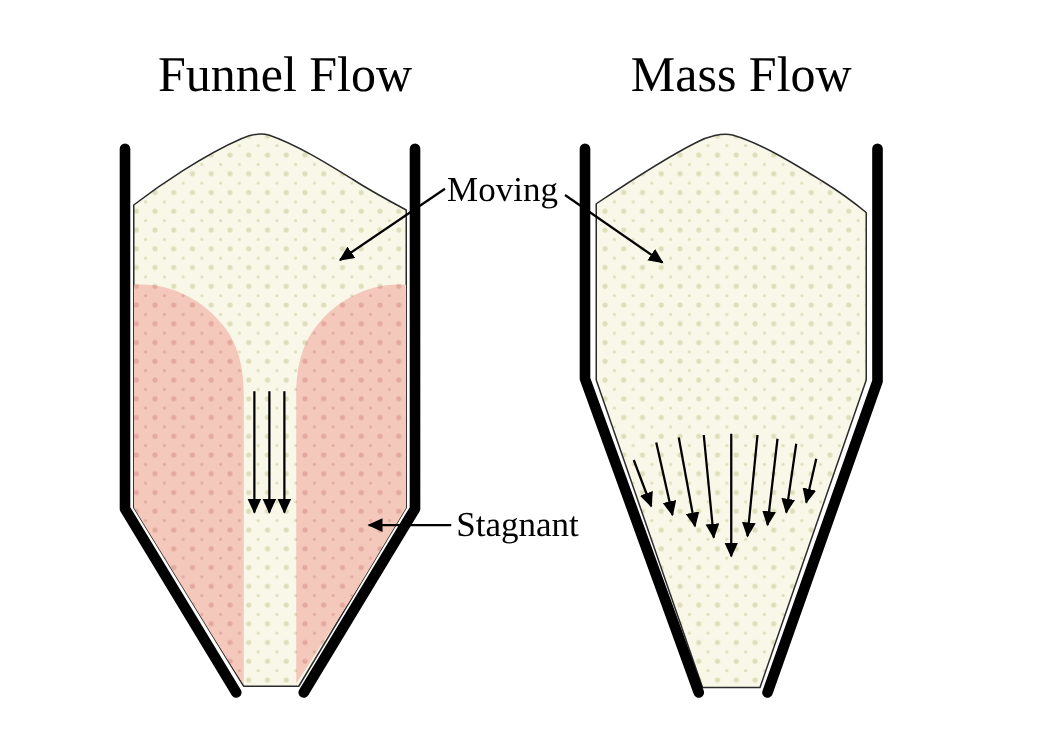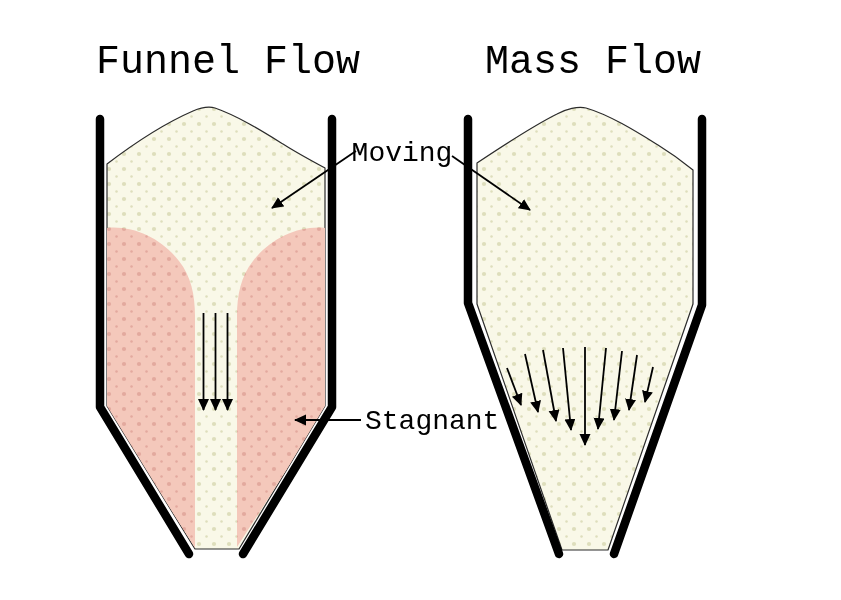--- a/index.html
+++ b/index.html
@@ -1,21 +1,21 @@
 <!DOCTYPE html>
 <html style="--c-background: #ffffff; --c-material-bg: #f9f8e8; --c-material-dot: #dedebc; --c-stagnant-bg: #f4c8bb; --c-stagnant-dot: #e3a99e; --c-wall: #000000; --c-outline: #2b2b2b; --c-arrow: #000000; --c-text: #000000;"><head>
 <meta charset="utf-8">
 <style>
   html,body { margin:0; padding:0; }
   body { background:#fff; }
   .stage {
     position:relative;
     width:841px; height:600px;
     background: var(--c-background, #ffffff);
-    font-family: Liberation Mono, monospace;
+    font-family: Liberation Serif, serif;
     overflow:hidden;
   }
   .stage svg { position:absolute; left:0; top:0; display:block; }
 
   
   .wall {
     fill:none;
     stroke: var(--c-wall, #000);
     stroke-width:8.5;
     stroke-linecap:round;

